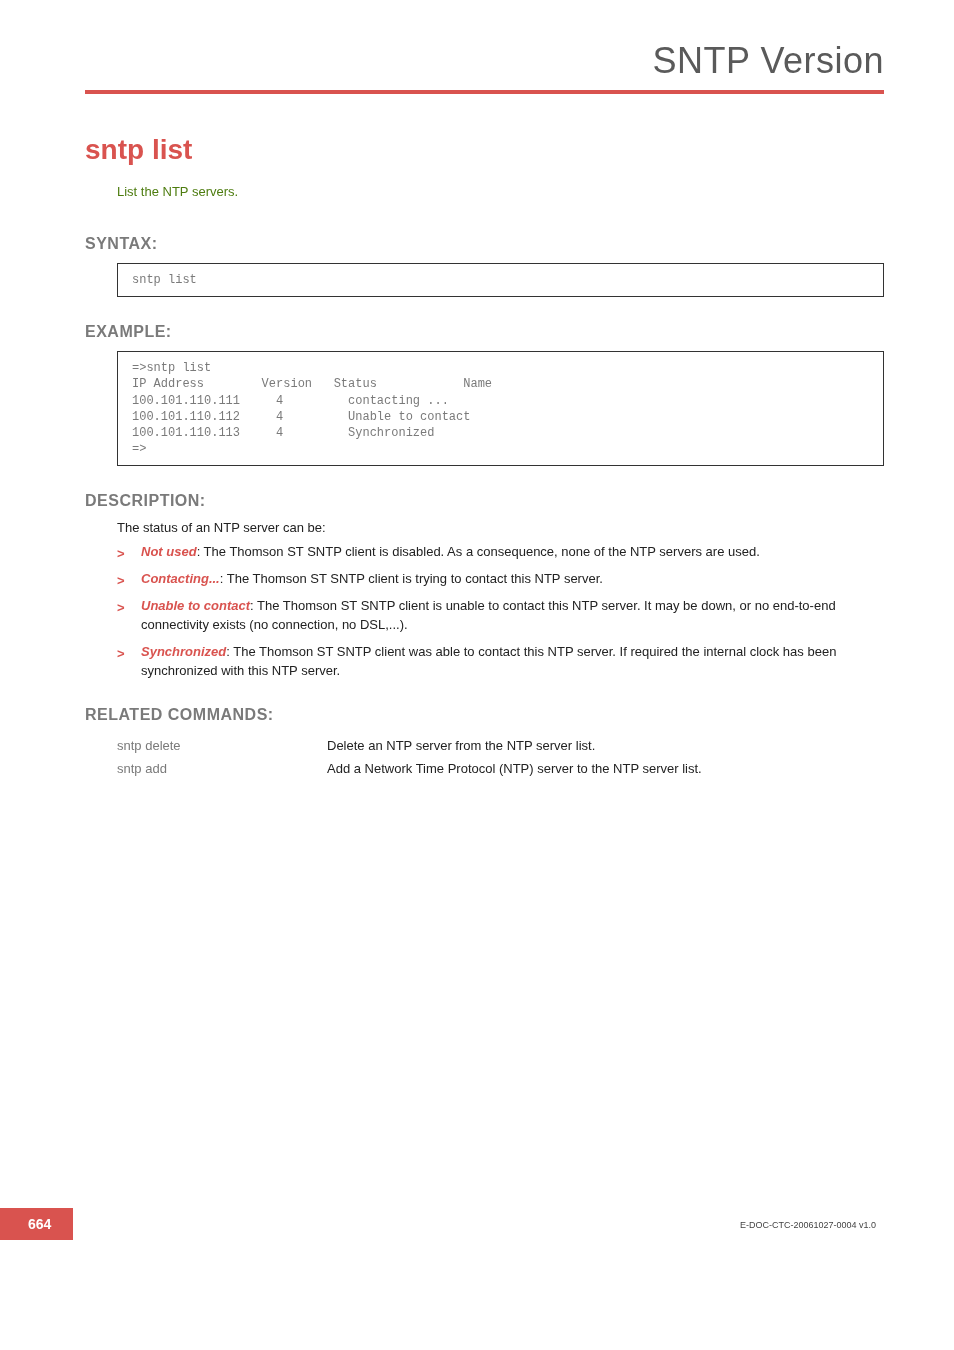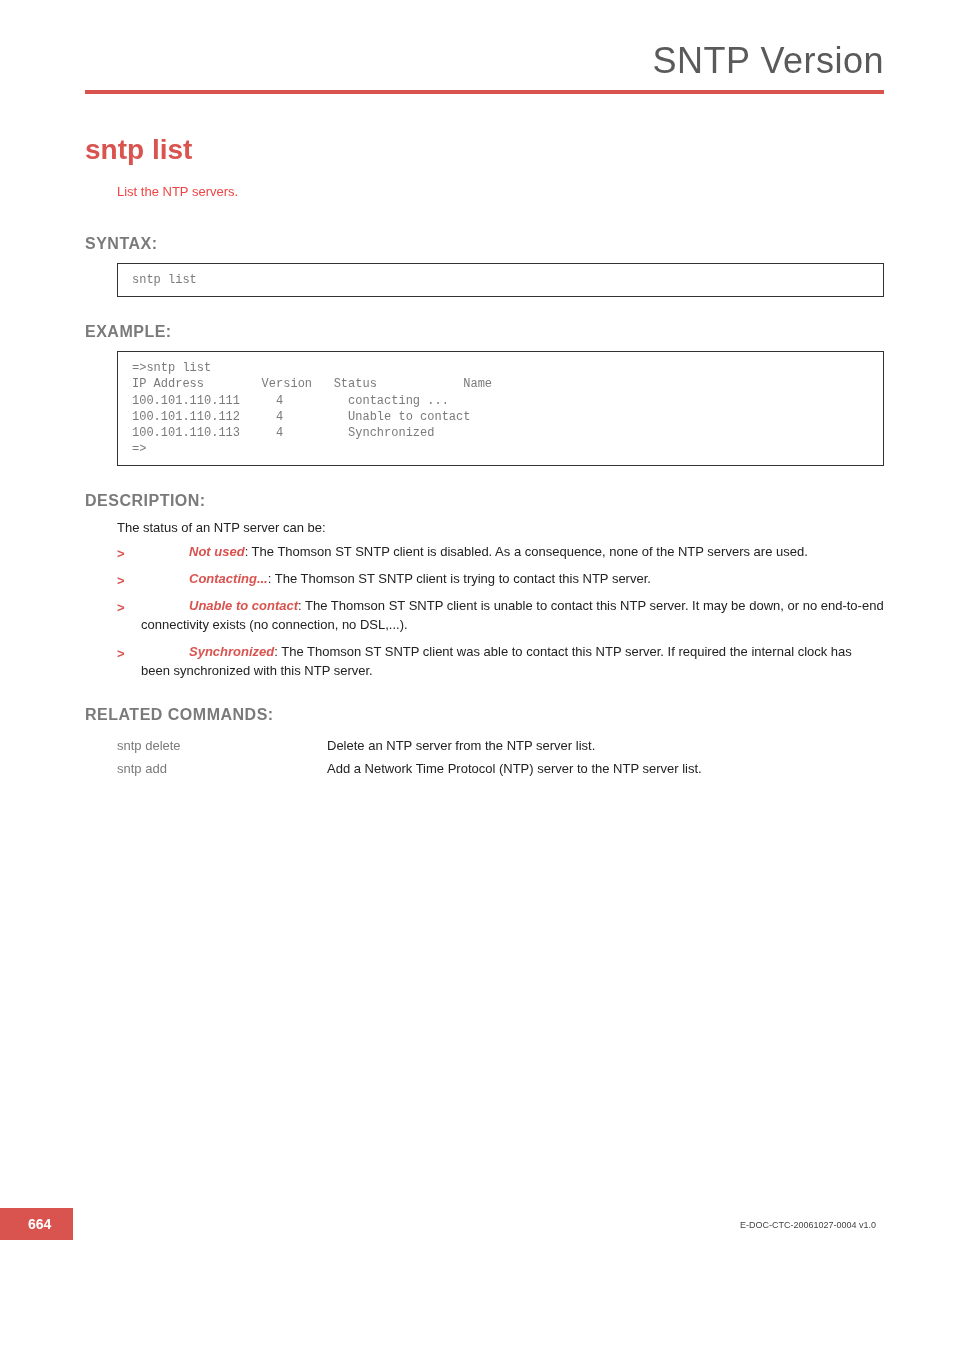--- a/index.html
+++ b/index.html
@@ -33,21 +33,21 @@
   .command-title {
     font-size: 28px;
     font-weight: bold;
     color: #d9534f;
     margin: 36px 0 18px 0;
   }
   .intro-text {
     font-size: 13px;
     margin-left: 32px;
     margin-bottom: 36px;
-    color: #ef4444;
+    color: #4d7c0f;
   }
   .section-heading {
     font-size: 16px;
     font-weight: bold;
     color: #7a7a7a;
     letter-spacing: 0.5px;
     margin: 26px 0 10px 0;
   }
   .code-box {
     border: 1px solid #333;
@@ -82,21 +82,20 @@
     left: 0;
     top: 2px;
     color: #d9534f;
     font-weight: bold;
     font-size: 13px;
   }
   .term {
     color: #d9534f;
     font-weight: bold;
     font-style: italic;
-    margin-left: 48px;
   }
   .related-table {
     margin-left: 32px;
     margin-top: 6px;
     font-size: 13px;
     border-collapse: collapse;
   }
   .related-table td {
     padding: 4px 0;
     vertical-align: top;

